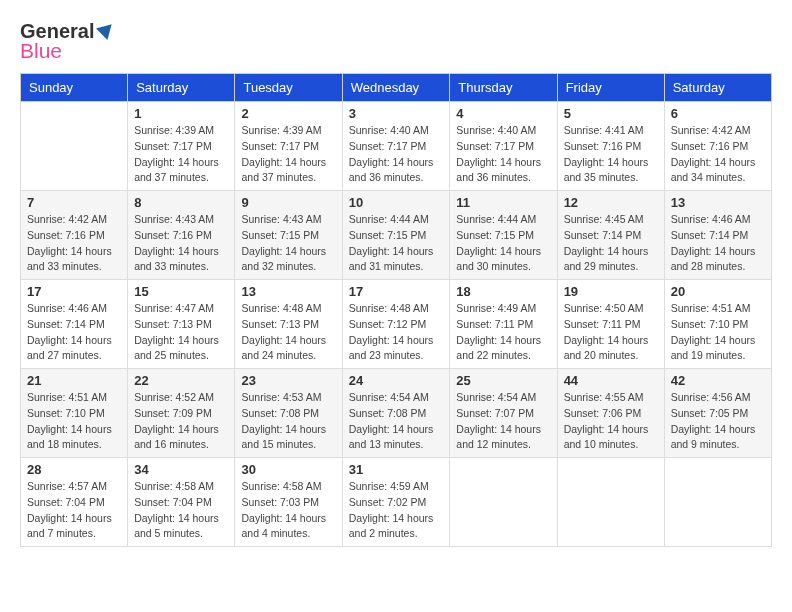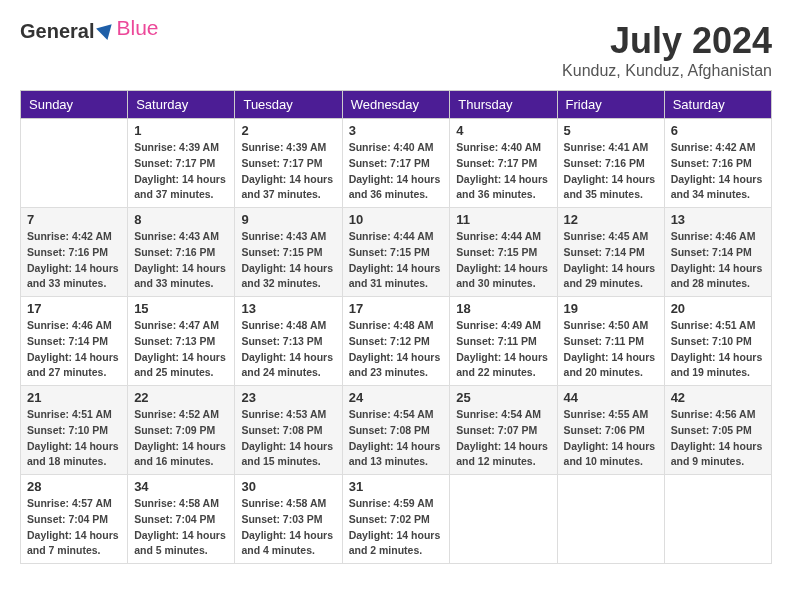--- a/index.html
+++ b/index.html
@@ -11,21 +11,21 @@
       padding: 20px;
     }
     .header {
       display: flex;
       justify-content: space-between;
       align-items: flex-start;
       margin-bottom: 10px;
     }
     .logo {
       display: flex;
-      flex-direction: row;
+      flex-direction: column;
       align-items: flex-start;
     }
     .logo-top {
       display: flex;
       align-items: center;
     }
     .title-block {
       text-align: right;
     }
     .month-year {
@@ -36,21 +36,21 @@
     .location {
       font-size: 16px;
       color: #555;
     }
     .calendar {
       width: 100%;
       border-collapse: collapse;
       font-size: 11px;
     }
     .calendar th {
-      background-color: #4c1d95;
+      background-color: #1d4ed8;
       color: #fff;
       text-align: left;
       padding: 6px 8px;
       font-size: 13px;
       font-weight: normal;
       border: 1px solid #ccc;
     }
     .calendar td {
       border: 1px solid #ddd;
       vertical-align: top;
@@ -65,43 +65,38 @@
     .day-number {
       font-size: 13px;
       font-weight: bold;
       color: #333;
       margin-bottom: 2px;
     }
     .day-info {
       color: #444;
       font-size: 10.5px;
       line-height: 1.5;
-      font-weight: bold;
     }
     .empty-cell {
       background: #f9f9f9;
     }
   </style>
 </head>
 <body>
 
 <div class="header">
   <div class="logo">
     <div class="logo-top">
       <span style="font-size:20px;font-weight:bold;color:#333;">General</span>
       <svg width="20" height="20" viewBox="0 0 20 20" style="margin-left:2px;margin-top:-4px;">
         <polygon points="10,2 18,16 2,16" fill="#1e5fa8" transform="rotate(45,10,10)"></polygon>
       </svg>
     </div>
     <span style="font-size:21px;font-weight:normal;color:#ec4899;margin-top:-4px;">Blue</span>
   </div>
-  <div class="title-block">
-    <div class="month-year">July 2024</div>
-    <div class="location">Kunduz, Kunduz, Afghanistan</div>
-  </div>
 </div>
 
 <table class="calendar">
   <thead>
     <tr>
     <th>Sunday</th>
         <th>Saturday</th>
         <th>Tuesday</th>
         <th>Wednesday</th>
         <th>Thursday</th>

